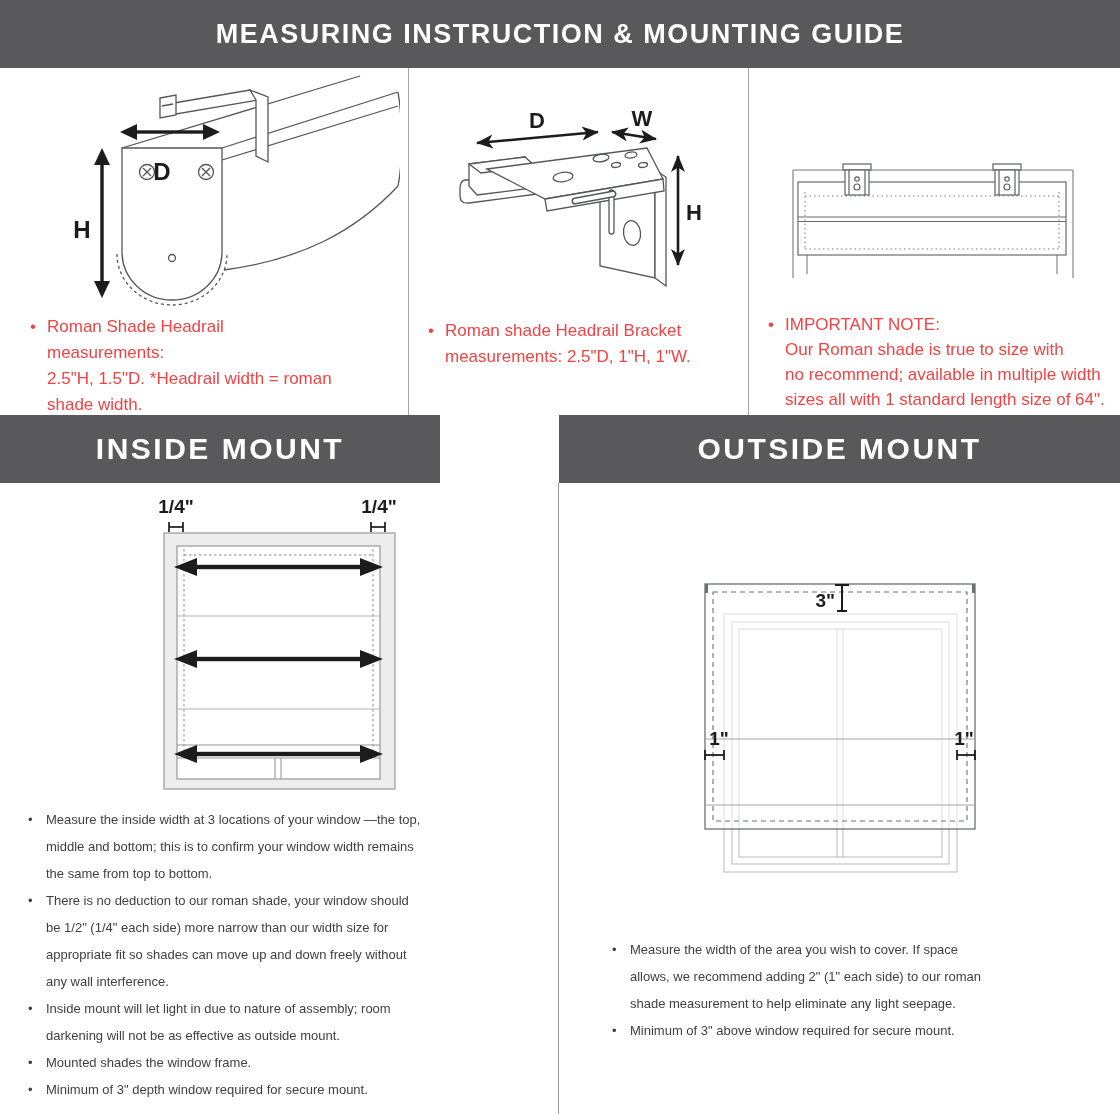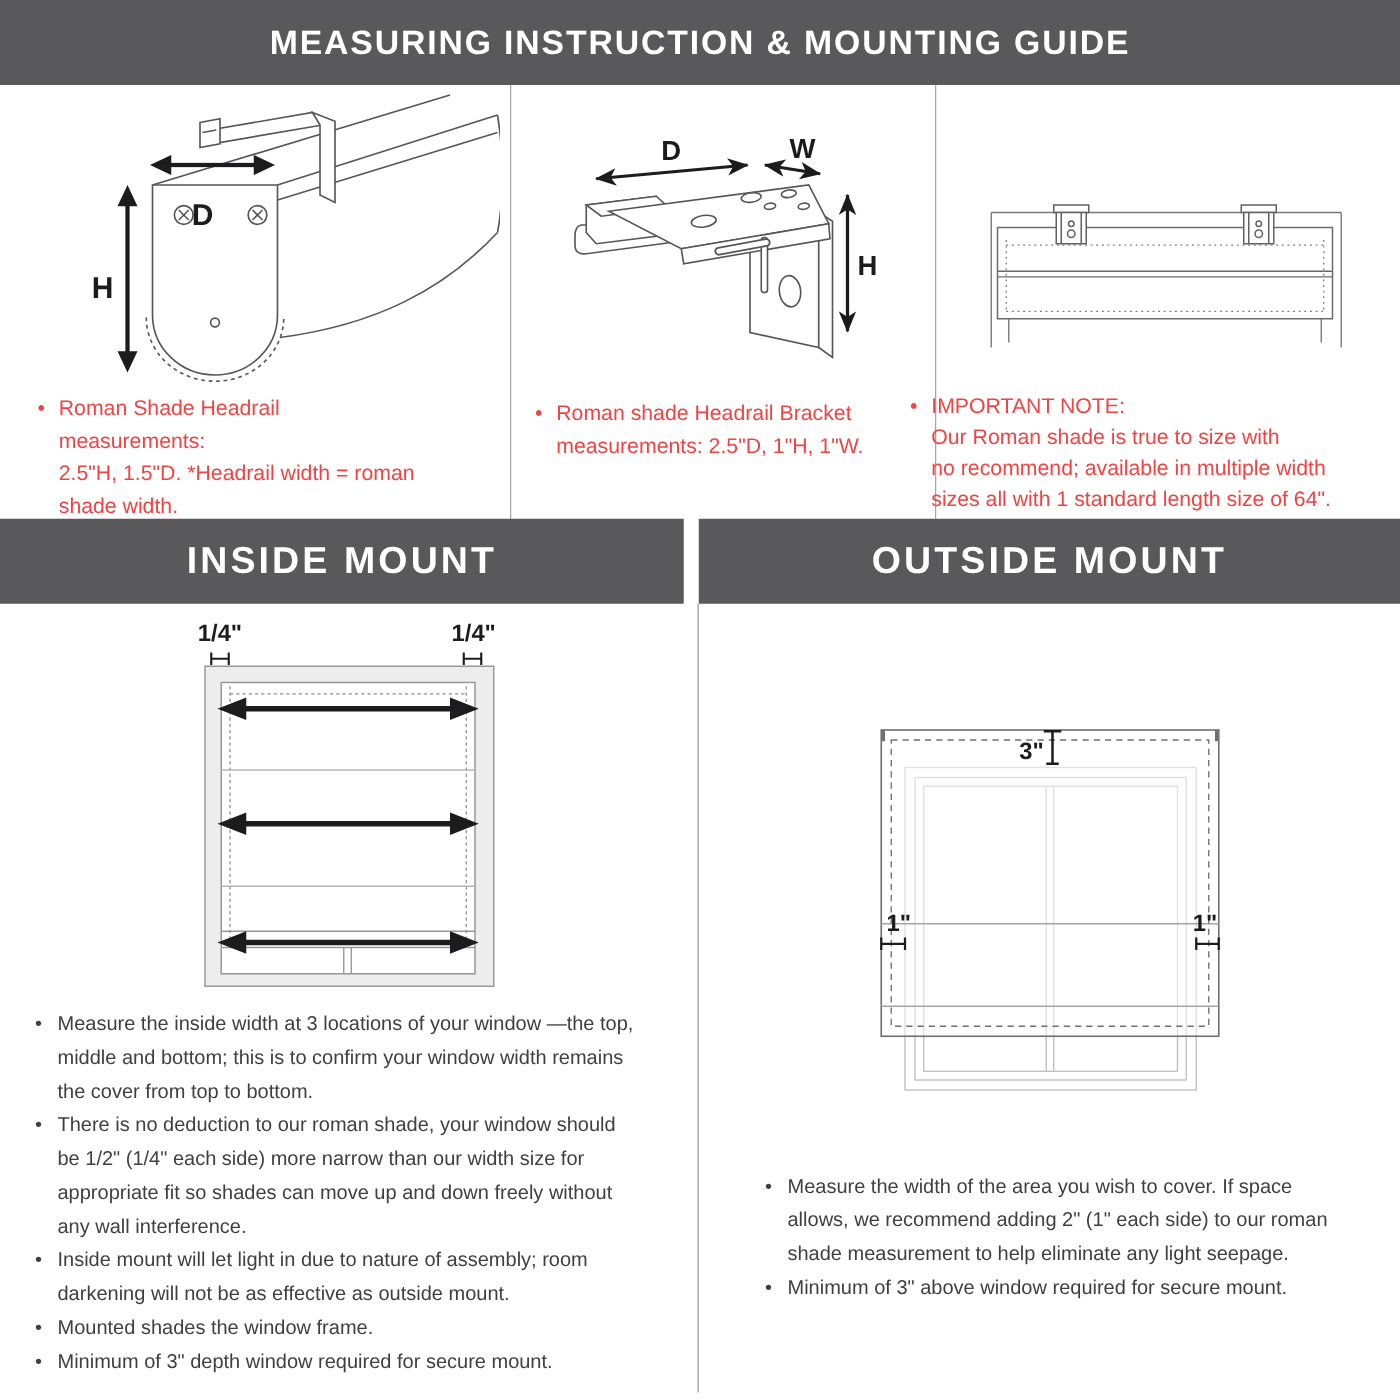--- a/index.html
+++ b/index.html
@@ -15,27 +15,27 @@
   .banner h1 { color:#ffffff; font-size:27px; font-weight:bold; letter-spacing:1.5px; }
   .vsep { position:absolute; width:1px; background:#a6a6a8; }
   .sep-col1 { left:408px; top:68px; height:347px; }
   .sep-col2 { left:748px; top:68px; height:347px; }
   .sep-bottom { left:558px; top:483px; height:631px; background:#98989a; }
   .mount-bar {
     position:absolute; top:415px; height:68px; background:#59595b;
     display:flex; align-items:center; justify-content:center;
   }
   .mount-bar h2 { color:#ffffff; font-size:30px; font-weight:bold; letter-spacing:2.5px; }
-  .bar-left  { left:0; width:547px; }
+  .bar-left  { left:0; width:440px; }
   .bar-right { left:559px; width:561px; }
   .abs { position:absolute; }
   ul.notes { list-style:none; font-size:17px; line-height:26px; color:#ef4444; }
   ul.notes li { position:relative; padding-left:17px; }
   ul.notes li::before { content:"\2022"; position:absolute; left:0; top:0; }
-  ul.bullets { list-style:none; font-size:16px; line-height:27px; color:#3f3f42; }
+  ul.bullets { list-style:none; font-size:13px; line-height:27px; color:#3f3f42; }
   ul.bullets li { position:relative; padding-left:18px; }
   ul.bullets li::before { content:"\2022"; position:absolute; left:0; top:0; }
   ul.compact { line-height:25px; }
   svg text.dim { font-family:"Liberation Sans", sans-serif; font-weight:bold; fill:#1c1c1e; }
 </style>
 </head>
 <body>
 
 <div class="page">
 
@@ -156,21 +156,21 @@
     </g>
     <g stroke="#606165" stroke-width="1.2" fill="none">
       <rect x="208" y="4" width="28" height="6" fill="#ffffff"></rect>
       <rect x="210" y="10" width="24" height="25" fill="#ffffff"></rect>
       <line x1="214" y1="10" x2="214" y2="35"></line>
         <line x1="230" y1="10" x2="230" y2="35"></line>
       <circle cx="222" cy="19" r="2.2"></circle>
         <circle cx="222" cy="27" r="3"></circle>
     </g>
   </svg>
-  <ul class="notes compact abs" style="left:728px; top:312px; width:348px;">
+  <ul class="notes compact abs" style="left:768px; top:312px; width:348px;">
     <li>
       <div>IMPORTANT NOTE:</div>
       <div>Our Roman shade is true to size with</div>
       <div>no recommend; available in multiple width</div>
       <div>sizes all with 1 standard length size of 64".</div>
     </li>
   </ul>
 
   <div class="mount-bar bar-left">
     <h2>INSIDE MOUNT</h2>
@@ -218,21 +218,21 @@
       <rect x="48" y="259.8" width="167" height="4.4"></rect>
       <polygon points="27,262 50,253 50,271"></polygon>
         <polygon points="236,262 213,253 213,271"></polygon>
     </g>
   </svg>
 
   <ul class="bullets abs" style="left:28px; top:806px; width:522px;">
     <li>
       <div>Measure the inside width at 3 locations of your window —the top,</div>
       <div>middle and bottom; this is to confirm your window width remains</div>
-      <div>the cover from top to bottom.</div>
+      <div>the same from top to bottom.</div>
     </li>
     <li>
       <div>There is no deduction to our roman shade, your window should</div>
       <div>be 1/2" (1/4" each side) more narrow than our width size for</div>
       <div>appropriate fit so shades can move up and down freely without</div>
       <div>any wall interference.</div>
     </li>
     <li>
       <div>Inside mount will let light in due to nature of assembly; room</div>
       <div>darkening will not be as effective as outside mount.</div>

